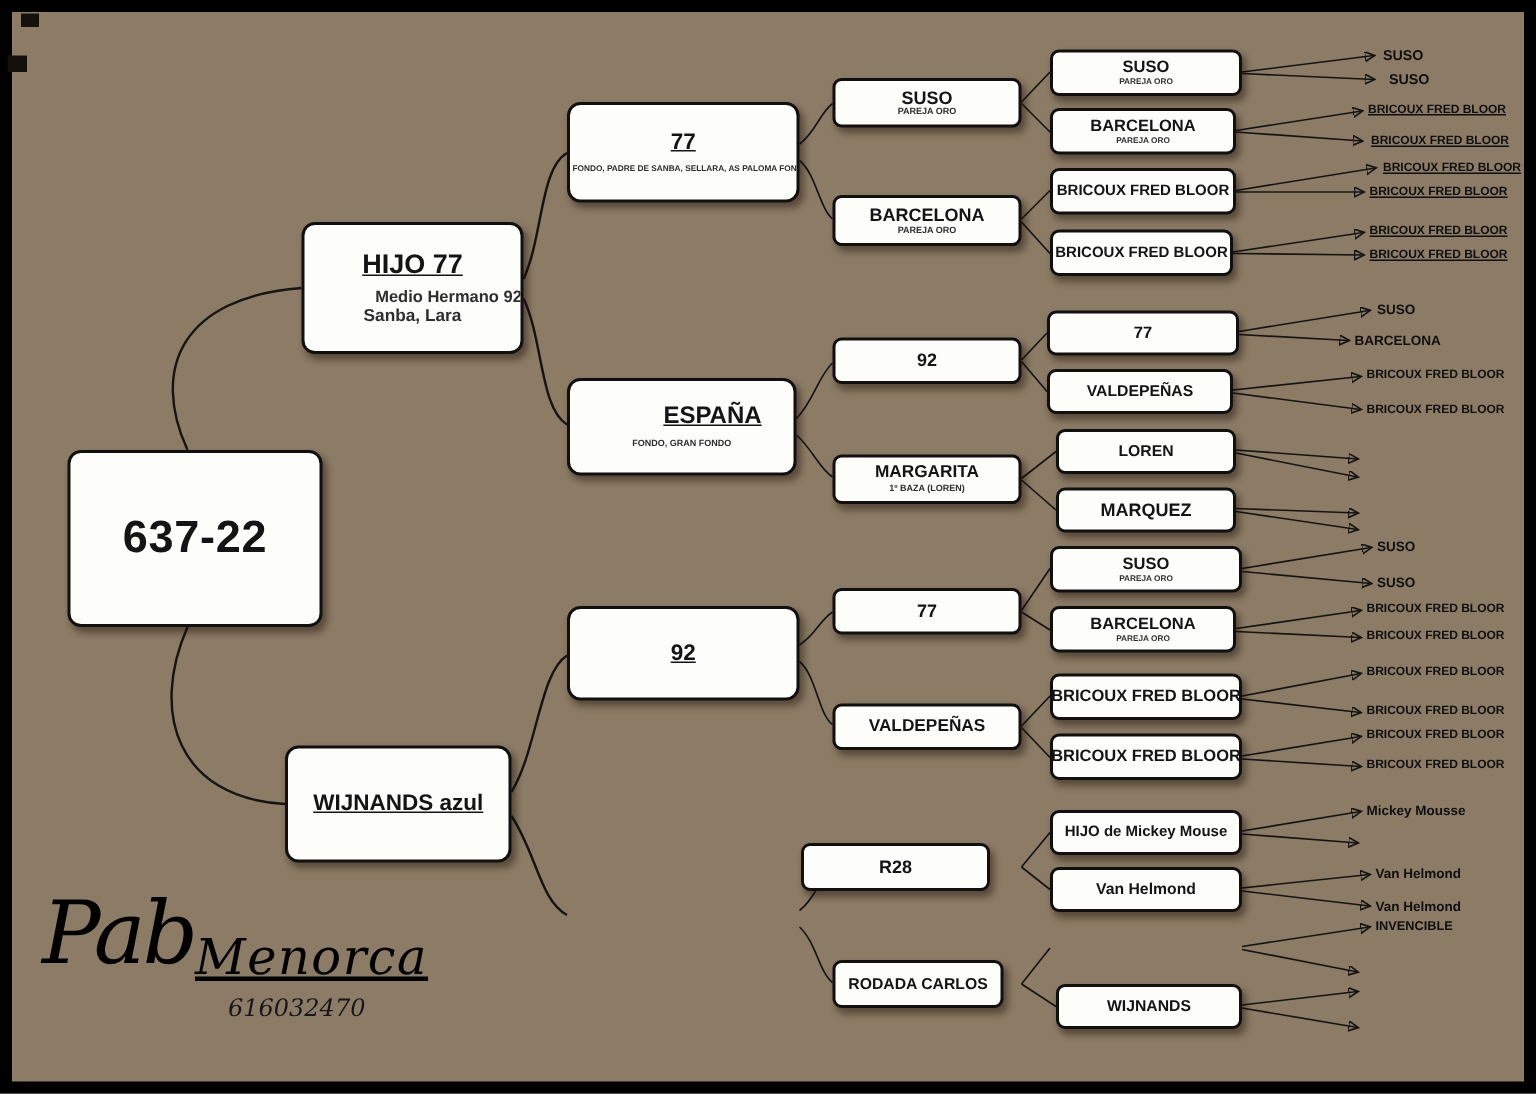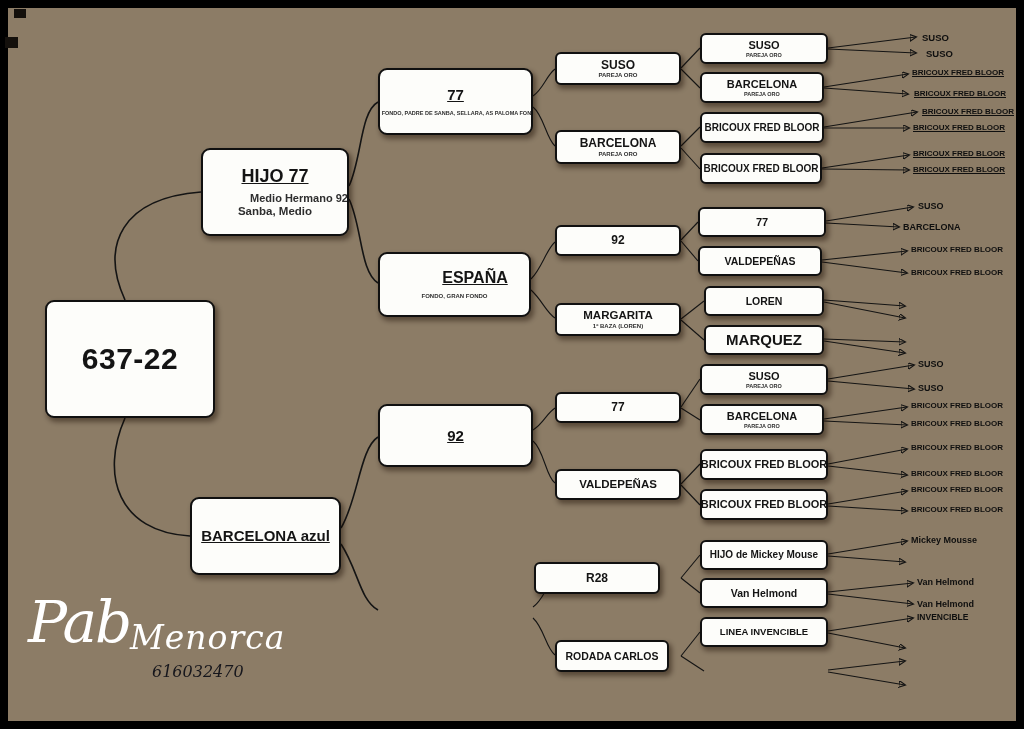--- a/index.html
+++ b/index.html
@@ -26,22 +26,22 @@
   .sm { border-radius:6px; }
   .bt { font-weight:bold; color:#141414; white-space:nowrap; }
   .bs { font-weight:bold; color:#2e2e2e; white-space:nowrap; }
   .u  { text-decoration:underline; }
 
   .leaf { position:absolute; font-weight:bold; color:#0f0f0f; white-space:nowrap; line-height:1; }
 
   .mark { position:absolute; background:#14100c; }
 
   .sig { position:absolute; left:26px; top:588px; width:270px; height:120px; }
-  .sig-name  { position:absolute; left:2px;  top:0;    font-family:"DejaVu Serif",serif; font-style:italic; font-size:58px; color:#ffffff; letter-spacing:-2px; }
-  .sig-brand { position:absolute; left:104px; top:30px; font-family:"DejaVu Serif",serif; font-style:italic; font-size:33px; color:#ffffff; letter-spacing:1px; }
+  .sig-name  { position:absolute; left:2px;  top:0;    font-family:"DejaVu Serif",serif; font-style:italic; font-size:58px; color:#000000; letter-spacing:-2px; }
+  .sig-brand { position:absolute; left:104px; top:30px; font-family:"DejaVu Serif",serif; font-style:italic; font-size:33px; color:#000000; letter-spacing:1px;text-decoration:underline; }
   .sig-phone { position:absolute; left:126px; top:74px; font-family:"DejaVu Serif",serif; font-style:italic; font-size:16px; color:#16161c; }
 </style>
 </head>
 <body>
 
 <div class="frame">
 
   <svg class="wires" viewBox="0 0 1024 729">
     <defs>
       <marker id="ar" markerWidth="7" markerHeight="7" refX="5.5" refY="3" orient="auto">
@@ -120,24 +120,24 @@
   <div class="mark" style="left:14px; top:9px; width:12px; height:9px;"></div>
   <div class="mark" style="left:5px; top:37px; width:13px; height:11px;"></div>
 
   <div class="box" style="left:45px; top:300px; width:170px; height:118px;">
     <span class="bt" style="font-size:30px; letter-spacing:.5px;">637-22</span>
   </div>
 
   <div class="box" style="left:201px; top:148px; width:148px; height:88px;">
     <span class="bt u" style="font-size:18px;">HIJO 77</span>
     <span class="bs" style="font-size:11px; margin-top:5px;margin-left:48px;">Medio Hermano 92</span>
-    <span class="bs" style="font-size:11.5px;">Sanba, Medio</span>
+    <span class="bs" style="font-size:11.5px;">Sanba, Lara</span>
   </div>
   <div class="box" style="left:190px; top:497px; width:151px; height:78px;">
-    <span class="bt u" style="font-size:15px;">BARCELONA azul</span>
+    <span class="bt u" style="font-size:15px;">WIJNANDS azul</span>
   </div>
 
   <div class="box" style="left:378px; top:68px; width:155px; height:67px;">
     <span class="bt u" style="font-size:15px;">77</span>
     <span class="bs" style="font-size:5.5px; margin-top:6px;">GRAN FONDO, PADRE DE SANBA, SELLARA, AS PALOMA FONDO, ...</span>
   </div>
   <div class="box" style="left:378px; top:252px; width:153px; height:65px;">
     <span class="bt u" style="font-size:16px;padding-left:41px;">ESPAÑA</span>
     <span class="bs" style="font-size:6px; margin-top:5px;">FONDO, GRAN FONDO</span>
   </div>
@@ -190,21 +190,21 @@
   <div class="box sm" style="left:698px; top:207px; width:128px; height:30px;">
     <span class="bt" style="font-size:11px;">77</span>
   </div>
   <div class="box sm" style="left:698px; top:246px; width:124px; height:30px;">
     <span class="bt" style="font-size:10.5px;">VALDEPEÑAS</span>
   </div>
   <div class="box sm" style="left:704px; top:286px; width:120px; height:30px;">
     <span class="bt" style="font-size:10.5px;">LOREN</span>
   </div>
   <div class="box sm" style="left:704px; top:325px; width:120px; height:30px;">
-    <span class="bt" style="font-size:15px;">MARQUEZ</span>
+    <span class="bt" style="font-size:12px;">MARQUEZ</span>
   </div>
   <div class="box sm" style="left:700px; top:364px; width:128px; height:31px;">
     <span class="bt" style="font-size:11px;">SUSO</span>
     <span class="bs" style="font-size:5.5px;">PAREJA ORO</span>
   </div>
   <div class="box sm" style="left:700px; top:404px; width:124px; height:31px;">
     <span class="bt" style="font-size:11px;">BARCELONA</span>
     <span class="bs" style="font-size:5.5px;">PAREJA ORO</span>
   </div>
   <div class="box sm" style="left:700px; top:449px; width:128px; height:31px;">
@@ -212,22 +212,22 @@
   </div>
   <div class="box sm" style="left:700px; top:489px; width:128px; height:31px;">
     <span class="bt" style="font-size:11px;">BRICOUX FRED BLOOR</span>
   </div>
   <div class="box sm" style="left:700px; top:540px; width:128px; height:30px;">
     <span class="bt" style="font-size:10px;">HIJO de Mickey Mouse</span>
   </div>
   <div class="box sm" style="left:700px; top:578px; width:128px; height:30px;">
     <span class="bt" style="font-size:10.5px;">Van Helmond</span>
   </div>
-  <div class="box sm" style="left:700px; top:617px; width:128px; height:30px;">
-    <span class="bt" style="font-size:9.5px;">LINEA INVENCIBLE</span>
+  <div class="box sm" style="left:704px; top:656px; width:124px; height:30px;">
+    <span class="bt" style="font-size:10.5px;">WIJNANDS</span>
   </div>
 
   <div class="leaf" style="left:922px; top:33px; font-size:9.5px;">SUSO</div>
   <div class="leaf" style="left:926px; top:49px; font-size:9.5px;">SUSO</div>
   <div class="leaf u" style="left:912px; top:69px; font-size:8px;">BRICOUX FRED BLOOR</div>
   <div class="leaf u" style="left:914px; top:90px; font-size:8px;">BRICOUX FRED BLOOR</div>
   <div class="leaf u" style="left:922px; top:108px; font-size:8px;">BRICOUX FRED BLOOR</div>
   <div class="leaf u" style="left:913px; top:124px; font-size:8px;">BRICOUX FRED BLOOR</div>
   <div class="leaf u" style="left:913px; top:150px; font-size:8px;">BRICOUX FRED BLOOR</div>
   <div class="leaf u" style="left:913px; top:166px; font-size:8px;">BRICOUX FRED BLOOR</div>

